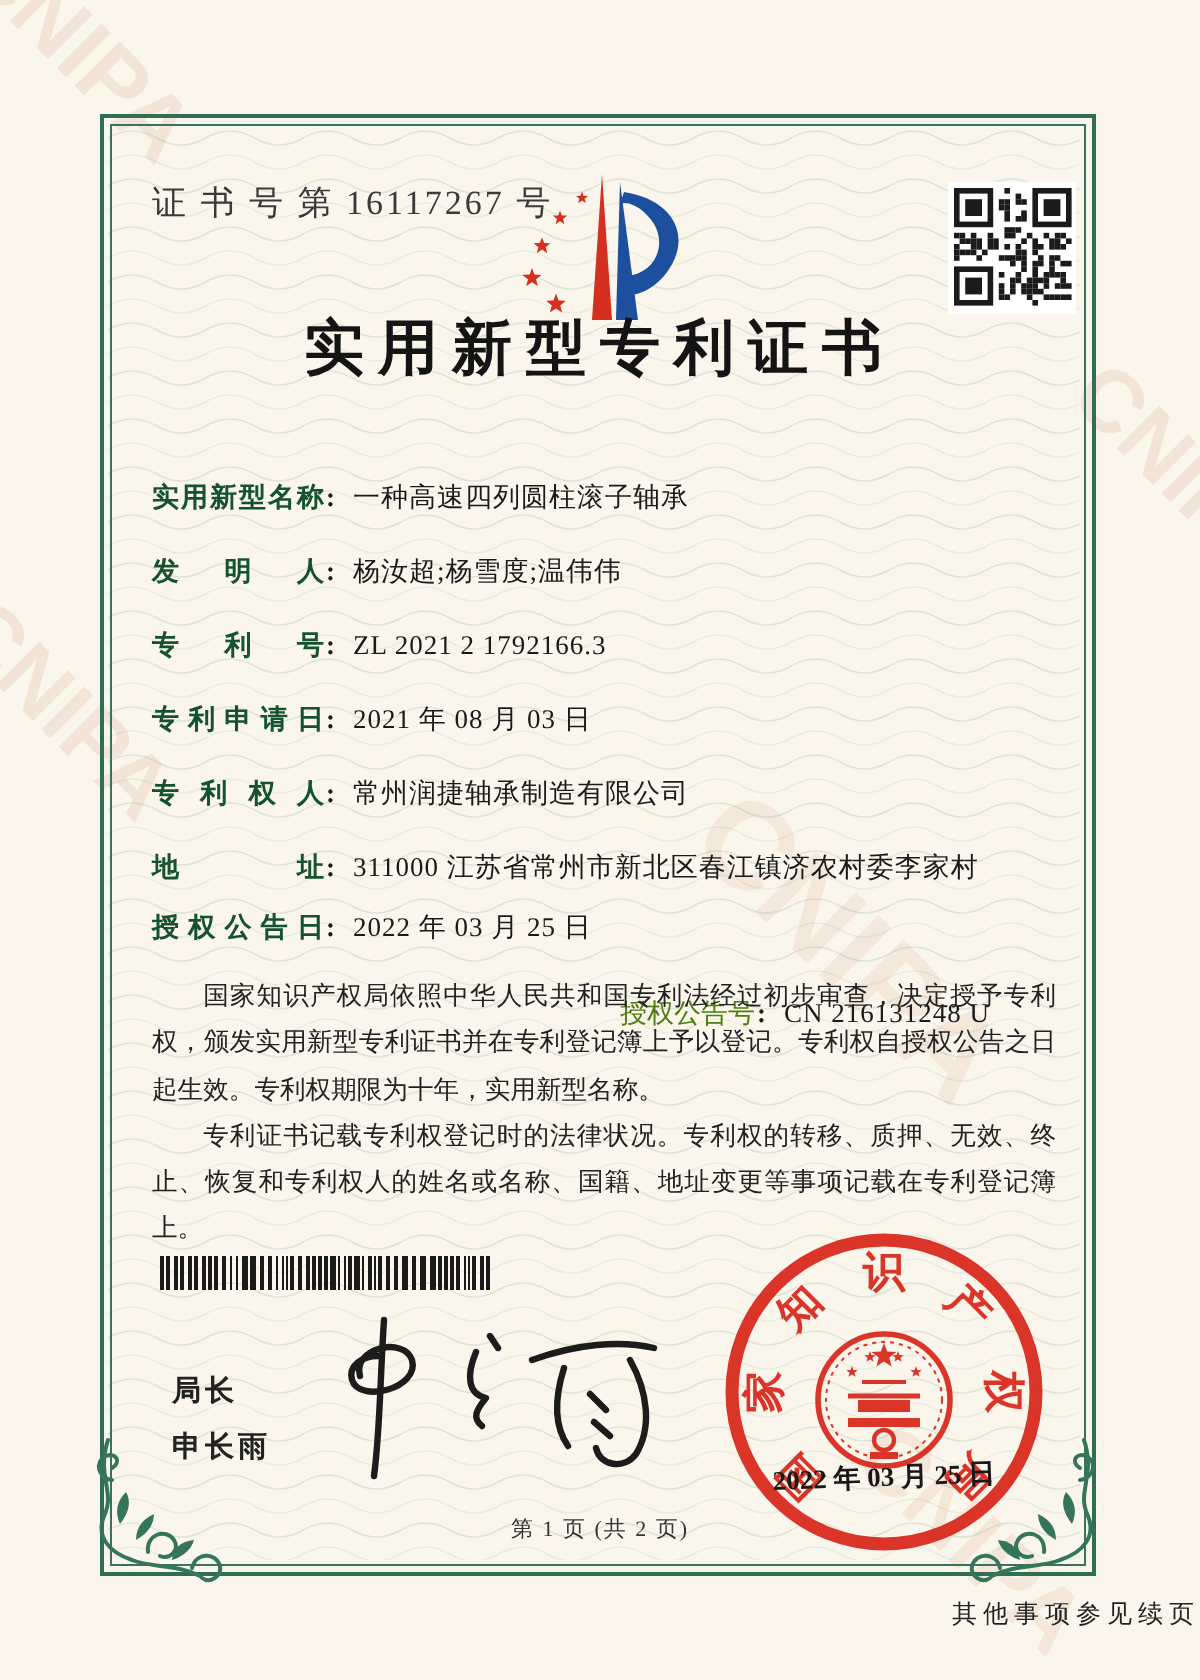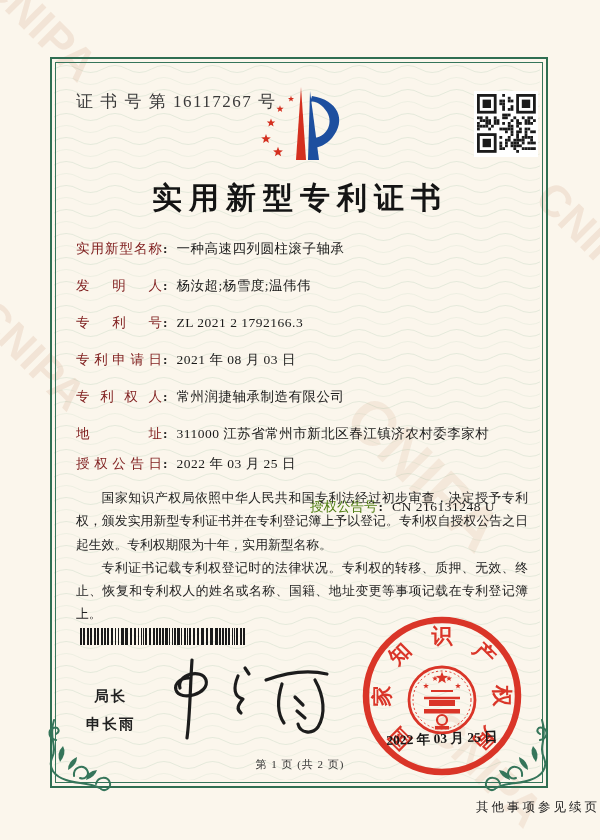--- a/index.html
+++ b/index.html
@@ -19,36 +19,36 @@
   .frame-inner{position:absolute;inset:3px;border:1px solid #35755a;}
   .guilloche{position:absolute;left:54px;top:61px;z-index:0;}
   .corner{position:absolute;z-index:2;}
   .corner-bl{left:40px;top:706px;}
   .corner-br{left:466px;top:706px;transform:scaleX(-1);}
   
   .abs{position:absolute;z-index:2;}
   .certno{left:76px;top:90px;font-size:17px;letter-spacing:1.5px;color:#3a3a3a;}
   .logo{left:252px;top:82px;}
   .qr{left:474px;top:91px;}
-  .title{left:0;right:0;top:178px;text-align:center;font-size:30px;font-weight:700;
+  .title{left:0;right:0;top:154px;text-align:center;font-size:30px;font-weight:700;
          letter-spacing:7px;color:#141414;}
   .fields{left:76px;top:240px;width:452px;height:240px;}
   .frow{position:absolute;left:0;white-space:nowrap;font-size:13.5px;color:#1a1a1a;}
   .flabel{display:inline-block;width:86px;text-align:justify;text-align-last:justify;
-          font-weight:400;color:#7f1d1d;}
+          font-weight:700;color:#14532d;}
   .flabel-n{display:inline-block;font-weight:400;color:#4d7c0f;margin-top:43px;}
   .fcolon{font-weight:700;margin:0 9px 0 1px;}
   .fvalue{letter-spacing:0.5px;}
   .grant-right{position:absolute;left:234px;top:0;white-space:nowrap;}
   .paras{left:76px;top:487px;width:452px;font-size:12.8px;line-height:1.82;color:#222;
          text-align:justify;}
   .paras p{margin:0;text-indent:2em;}
   .barcode{left:80px;top:628px;}
   .sig{left:86px;top:682px;font-family:"Liberation Sans","DejaVu Sans",sans-serif;
-       font-size:14.5px;font-weight:700;color:#222;line-height:28px;letter-spacing:2px;text-align:center;}
+       font-size:14.5px;font-weight:700;color:#222;line-height:28px;letter-spacing:2px;}
   .signature-svg{left:150px;top:650px;}
   .seal-svg{left:358px;top:612px;z-index:3;opacity:0.93;}
   .seal-char{font-size:21px;font-weight:700;fill:#d8271a;font-family:"Liberation Serif",serif;}
   .seal-date{left:352px;top:730px;width:180px;text-align:center;font-size:13.5px;font-weight:600;
              color:#181818;transform:rotate(-2deg);z-index:4;}
   .page-info{left:0;right:0;top:757px;text-align:center;font-size:11px;color:#333;
              letter-spacing:1px;}
   .next-note{left:0;right:0;top:799px;text-align:right;font-size:12.5px;color:#222;
              letter-spacing:3px;}
 </style>

